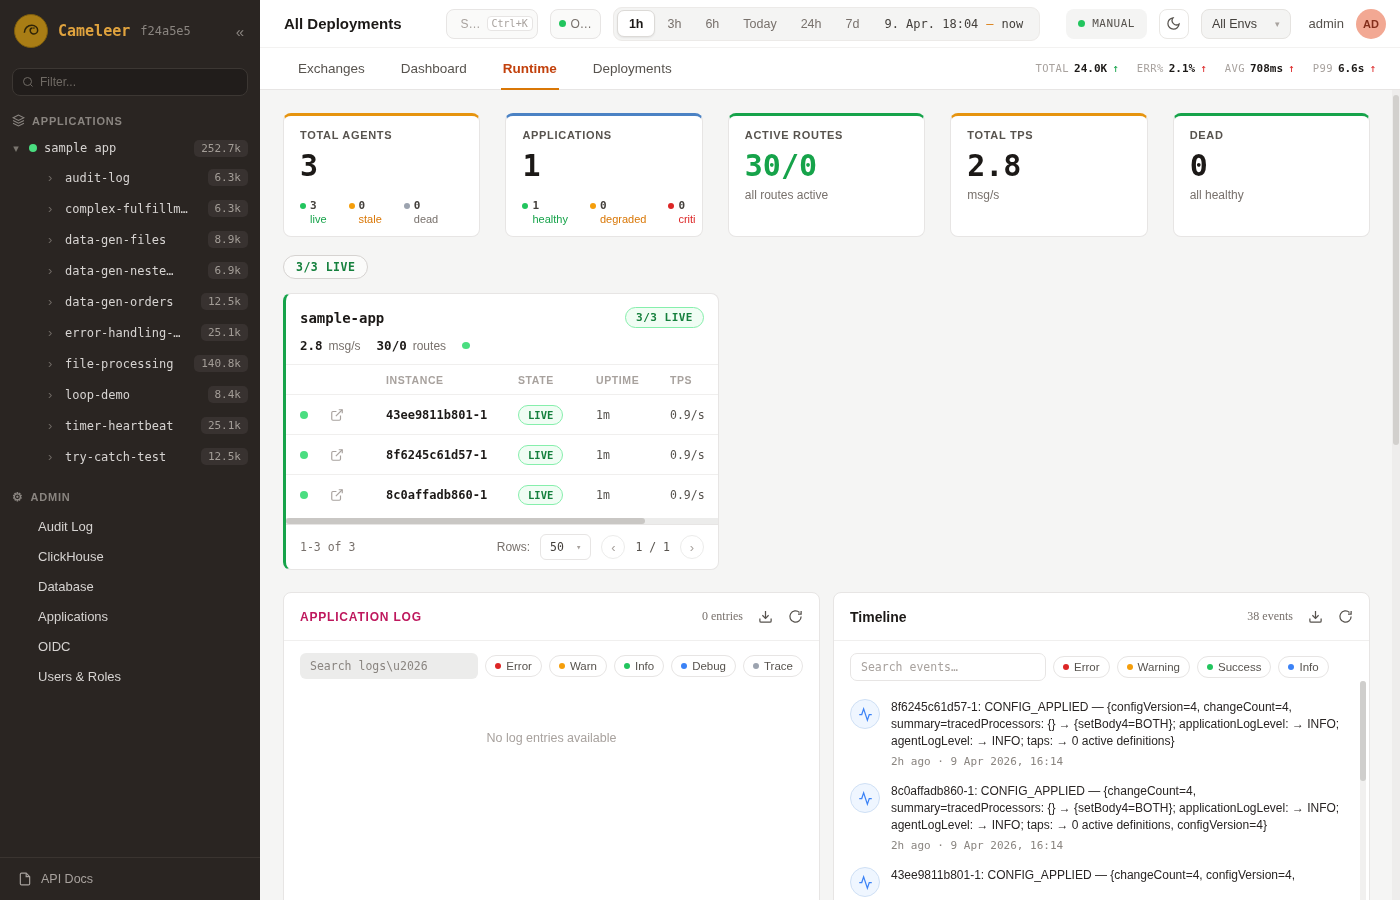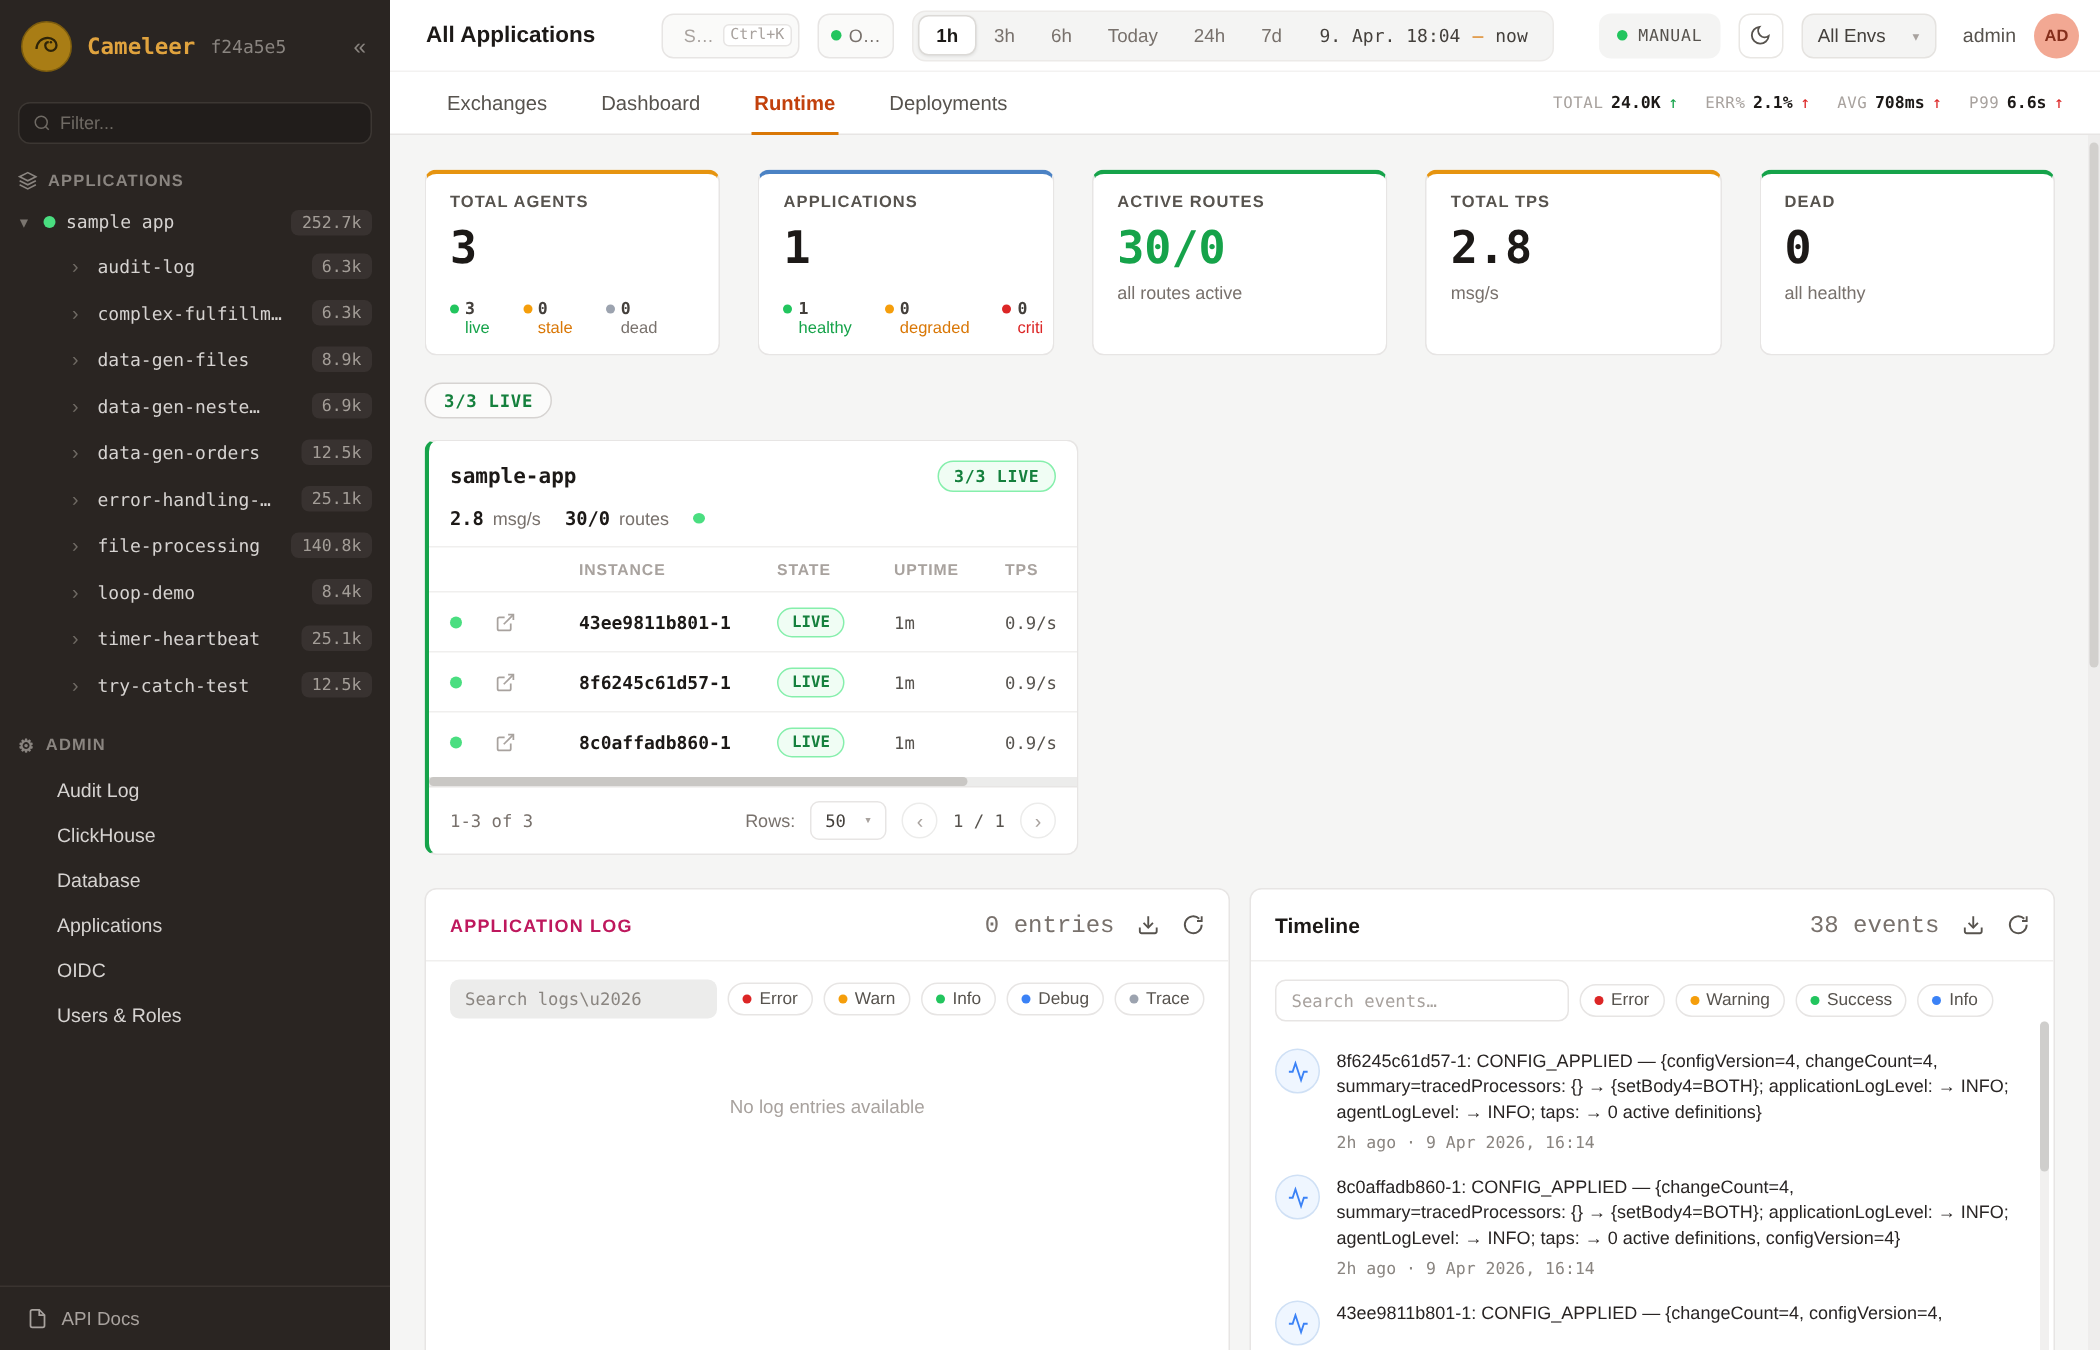--- a/index.html
+++ b/index.html
@@ -111,21 +111,21 @@
 
   
   .bottom-row { display:flex; gap:13px; margin-top:22px; }
   .panel { background:#fff; border:1px solid #e7e5e4; border-radius:8px; height:370px; overflow:hidden; position:relative; }
   .panel.log { width:537px; min-width:537px; }
   .panel.timeline { flex:1; }
   .panel-head { height:48px; display:flex; align-items:center; padding:0 16px; border-bottom:1px solid #f0efee; }
   .log-title { font-size:12px; font-weight:700; letter-spacing:.8px; color:#be185d; }
   .tl-title { font-size:14px; font-weight:700; color:#1c1917; }
   .head-right { margin-left:auto; display:flex; align-items:center; gap:15px; color:#57534e; }
-  .head-count { font-family:Liberation Mono, monospace; font-size:16px; color:#78716c; }
+  .head-count { font-family:Liberation Serif, serif; font-size:12px; color:#78716c; }
   .panel-toolbar { display:flex; align-items:center; gap:7px; padding:12px 16px 10px; }
   .log-search { width:196px; height:26px; background:#ececeb; border:none; border-radius:6px; padding:0 10px; font-family:"DejaVu Sans Mono",monospace; font-size:11.5px; color:#57534e; outline:none; }
   .log-search::placeholder { color:#8a8580; }
   .tl-search { width:196px; height:28px; background:#fff; border:1px solid #e7e5e4; border-radius:7px; padding:0 10px; font-family:"DejaVu Sans Mono",monospace; font-size:11.5px; color:#57534e; outline:none; }
   .tl-search::placeholder { color:#a8a29e; }
   .chip { display:flex; align-items:center; gap:5px; border:1px solid #e7e5e4; background:#fff; border-radius:13px; padding:4px 9px; font-size:11.5px; color:#57534e; white-space:nowrap; }
   .chip .bk-dot { width:6px; height:6px; }
   .empty-text { text-align:center; color:#a8a29e; font-size:12.5px; margin-top:42px; }
   .tl-list { padding:8px 22px 0 16px; }
   .tl-event { display:flex; gap:11px; margin-bottom:15px; }
@@ -247,21 +247,21 @@
           <path d="M14 2H6a2 2 0 0 0-2 2v16a2 2 0 0 0 2 2h12a2 2 0 0 0 2-2V8z"></path>
           <polyline points="14 2 14 8 20 8"></polyline>
         </svg>
       <span data-interactable="false">API Docs</span>
     </div>
   </aside>
 
   <div class="main" data-interactable="false">
 
     <header class="topbar" data-interactable="false">
-      <span class="page-title" data-interactable="false">All Applications</span>
+      <span class="page-title" data-interactable="false">All Deployments</span>
 
       <div class="search-pill" data-interactable="true">
         <svg width="13" height="13" viewBox="0 0 24 24" fill="none" stroke="currentColor" stroke-width="2" data-interactable="false">
             <circle cx="11" cy="11" r="8"></circle>
             <line x1="21" y1="21" x2="16.65" y2="16.65"></line>
           </svg>
         <span class="st" data-interactable="false">S…</span>
         <span class="kbd mono" data-interactable="false">Ctrl+K</span>
       </div>
 

